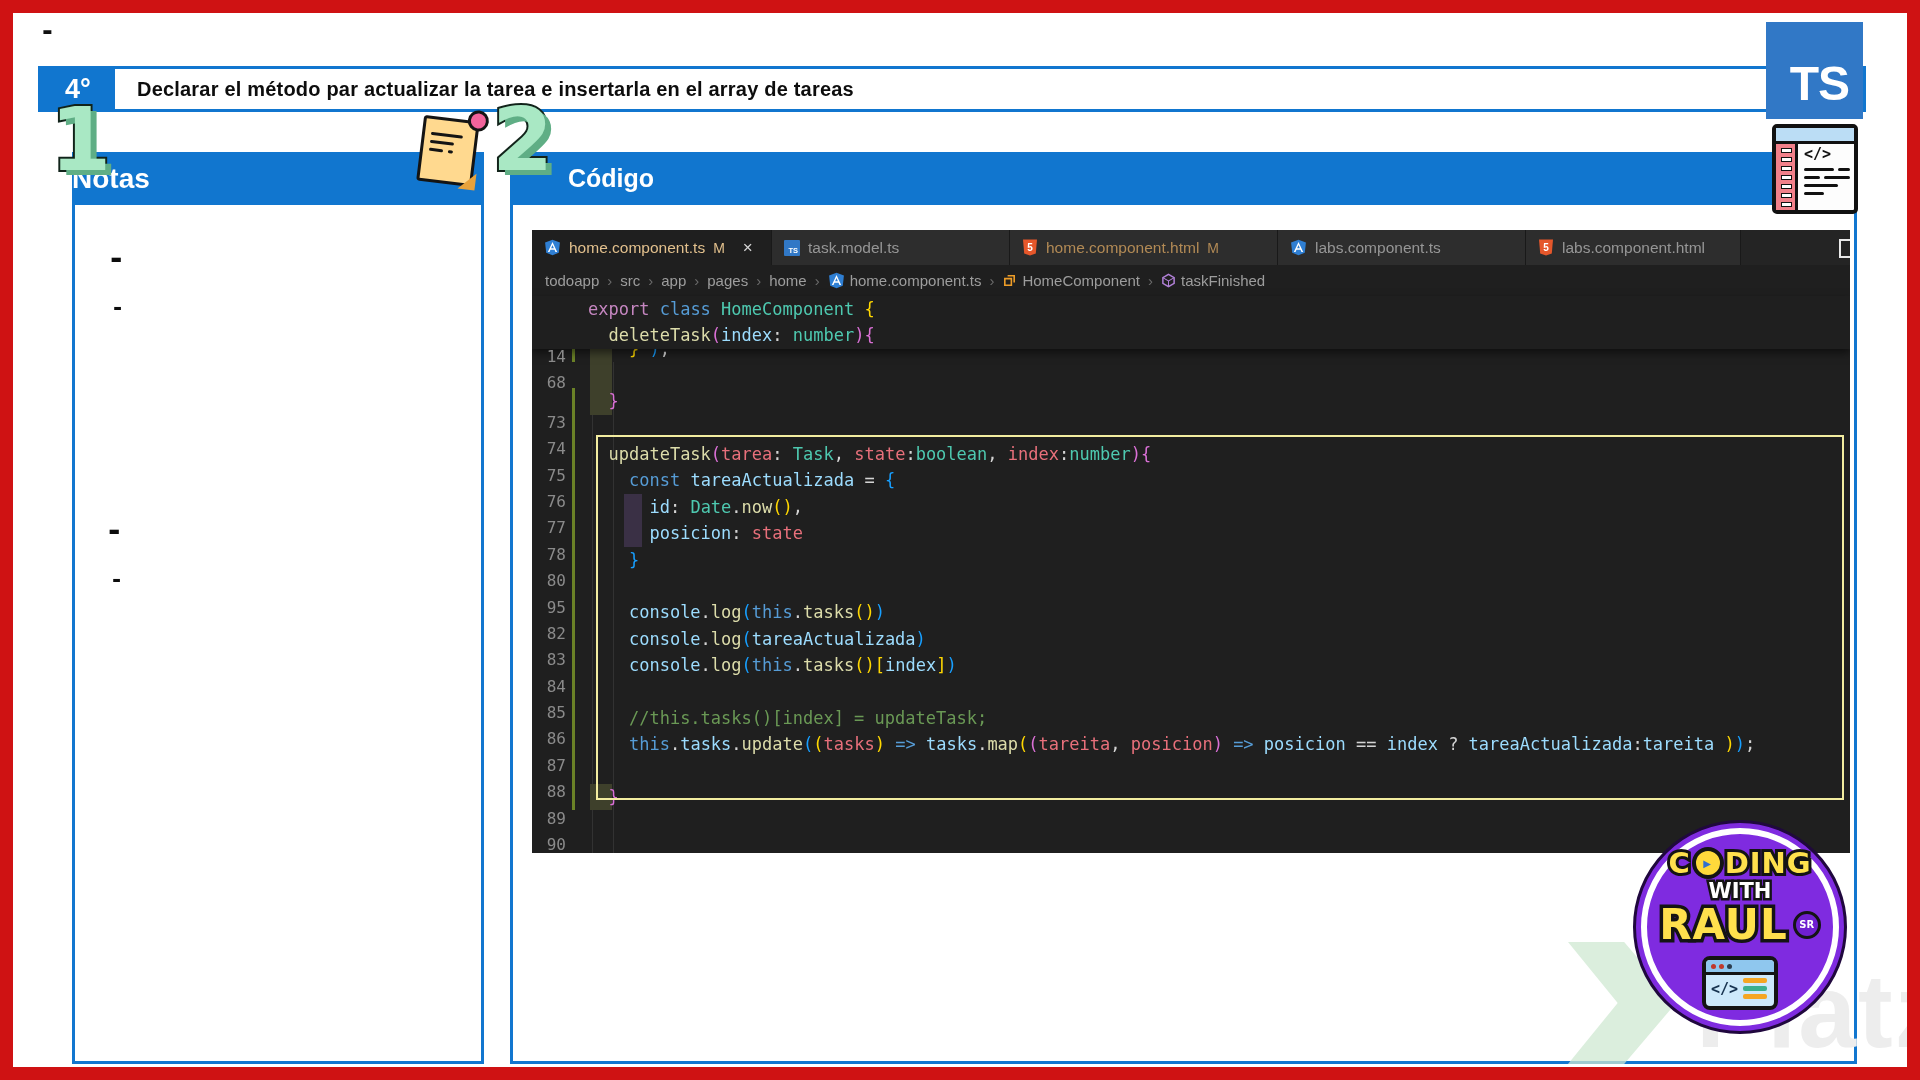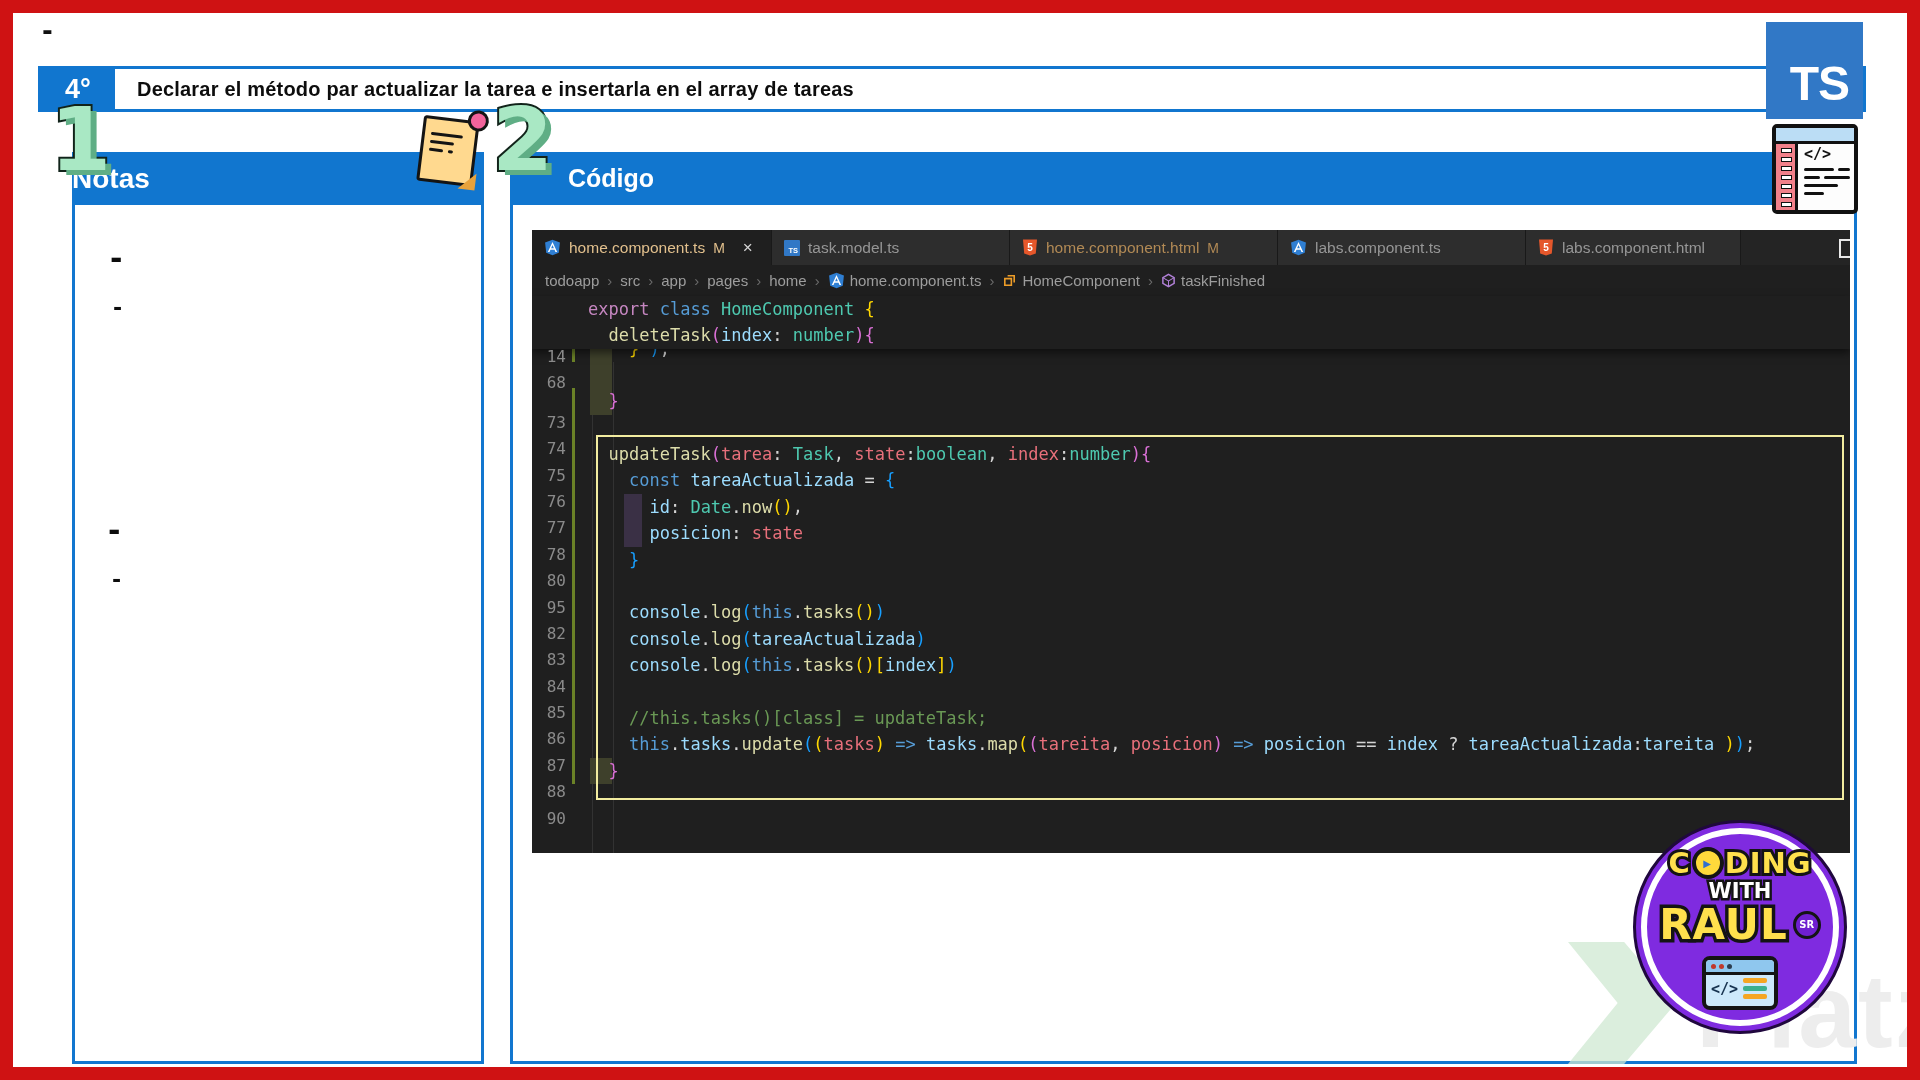--- a/index.html
+++ b/index.html
@@ -376,26 +376,31 @@
             <span class="txt"><span style="color: rgb(212, 212, 212);">    </span><span style="color: rgb(156, 220, 254);">console</span><span style="color: rgb(212, 212, 212);">.</span><span style="color: rgb(220, 220, 170);">log</span><span style="color: rgb(23, 159, 255);">(</span><span style="color: rgb(86, 156, 214);">this</span><span style="color: rgb(212, 212, 212);">.</span><span style="color: rgb(220, 220, 170);">tasks</span><span style="color: rgb(255, 215, 0);">()[</span><span style="color: rgb(156, 220, 254);">index</span><span style="color: rgb(255, 215, 0);">]</span><span style="color: rgb(23, 159, 255);">)</span></span>
           </div>
           <div class="code-line">
             <span class="ln">86</span>
             <span class="git"></span>
             <span class="txt"></span>
           </div>
           <div class="code-line">
             <span class="ln">87</span>
             <span class="git"></span>
-            <span class="txt"><span style="color: rgb(212, 212, 212);">    </span><span style="color: rgb(106, 153, 85);">//this.tasks()[class] = updateTask;</span></span>
+            <span class="txt"><span style="color: rgb(212, 212, 212);">    </span><span style="color: rgb(106, 153, 85);">//this.tasks()[index] = updateTask;</span></span>
           </div>
           <div class="code-line">
             <span class="ln">88</span>
             <span class="git"></span>
             <span class="txt"><span style="color: rgb(212, 212, 212);">    </span><span style="color: rgb(86, 156, 214);">this</span><span style="color: rgb(212, 212, 212);">.</span><span style="color: rgb(156, 220, 254);">tasks</span><span style="color: rgb(212, 212, 212);">.</span><span style="color: rgb(220, 220, 170);">update</span><span style="color: rgb(23, 159, 255);">(</span><span style="color: rgb(255, 215, 0);">(</span><span style="color: rgb(232, 112, 123);">tasks</span><span style="color: rgb(255, 215, 0);">)</span><span style="color: rgb(212, 212, 212);"> </span><span style="color: rgb(86, 156, 214);">=&gt;</span><span style="color: rgb(212, 212, 212);"> </span><span style="color: rgb(156, 220, 254);">tasks</span><span style="color: rgb(212, 212, 212);">.</span><span style="color: rgb(220, 220, 170);">map</span><span style="color: rgb(255, 215, 0);">(</span><span style="color: rgb(218, 112, 214);">(</span><span style="color: rgb(232, 112, 123);">tareita</span><span style="color: rgb(212, 212, 212);">, </span><span style="color: rgb(232, 112, 123);">posicion</span><span style="color: rgb(218, 112, 214);">)</span><span style="color: rgb(212, 212, 212);"> </span><span style="color: rgb(86, 156, 214);">=&gt;</span><span style="color: rgb(212, 212, 212);"> </span><span style="color: rgb(156, 220, 254);">posicion</span><span style="color: rgb(212, 212, 212);"> == </span><span style="color: rgb(156, 220, 254);">index</span><span style="color: rgb(212, 212, 212);"> ? </span><span style="color: rgb(156, 220, 254);">tareaActualizada</span><span style="color: rgb(212, 212, 212);">:</span><span style="color: rgb(156, 220, 254);">tareita</span><span style="color: rgb(212, 212, 212);"> </span><span style="color: rgb(255, 215, 0);">)</span><span style="color: rgb(23, 159, 255);">)</span><span style="color: rgb(212, 212, 212);">;</span></span>
+          </div>
+          <div class="code-line">
+            <span class="ln">89</span>
+            <span class="git"></span>
+            <span class="txt"></span>
           </div>
           <div class="code-line">
             <div class="hl-khaki"></div>
             <span class="ln">90</span>
             <span class="git"></span>
             <span class="txt"><span style="color: rgb(212, 212, 212);">  </span><span style="color: rgb(218, 112, 214);">}</span></span>
           </div>
         </div>
     </div>
   </div>

